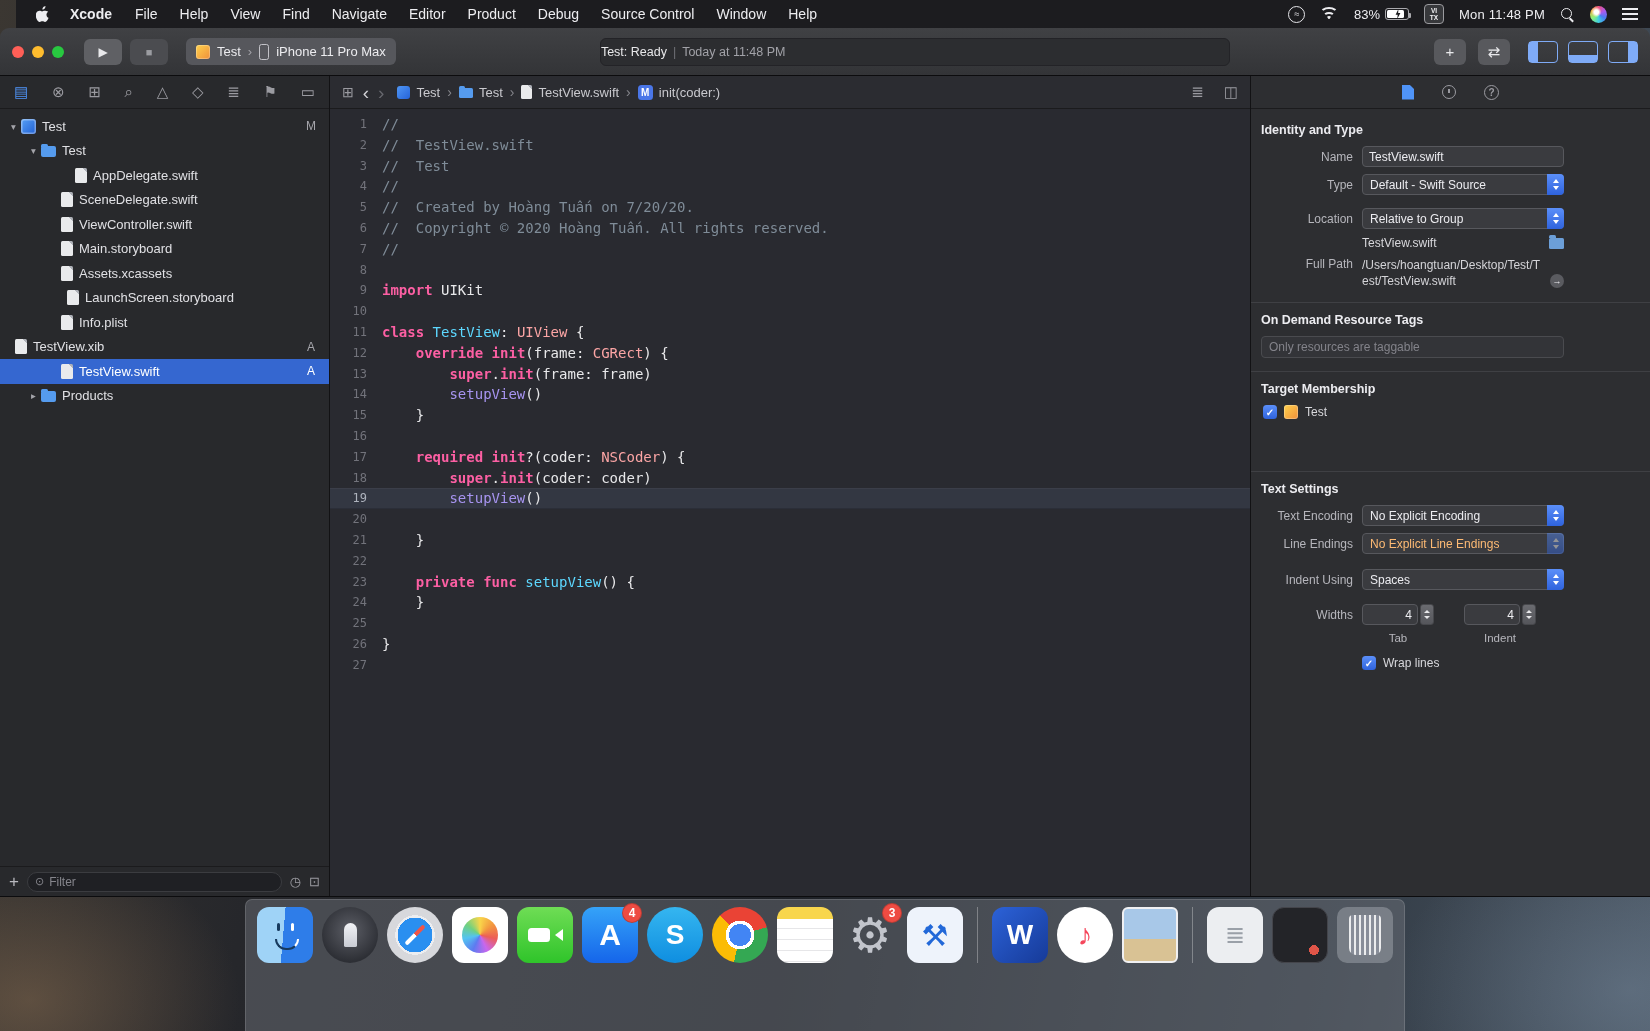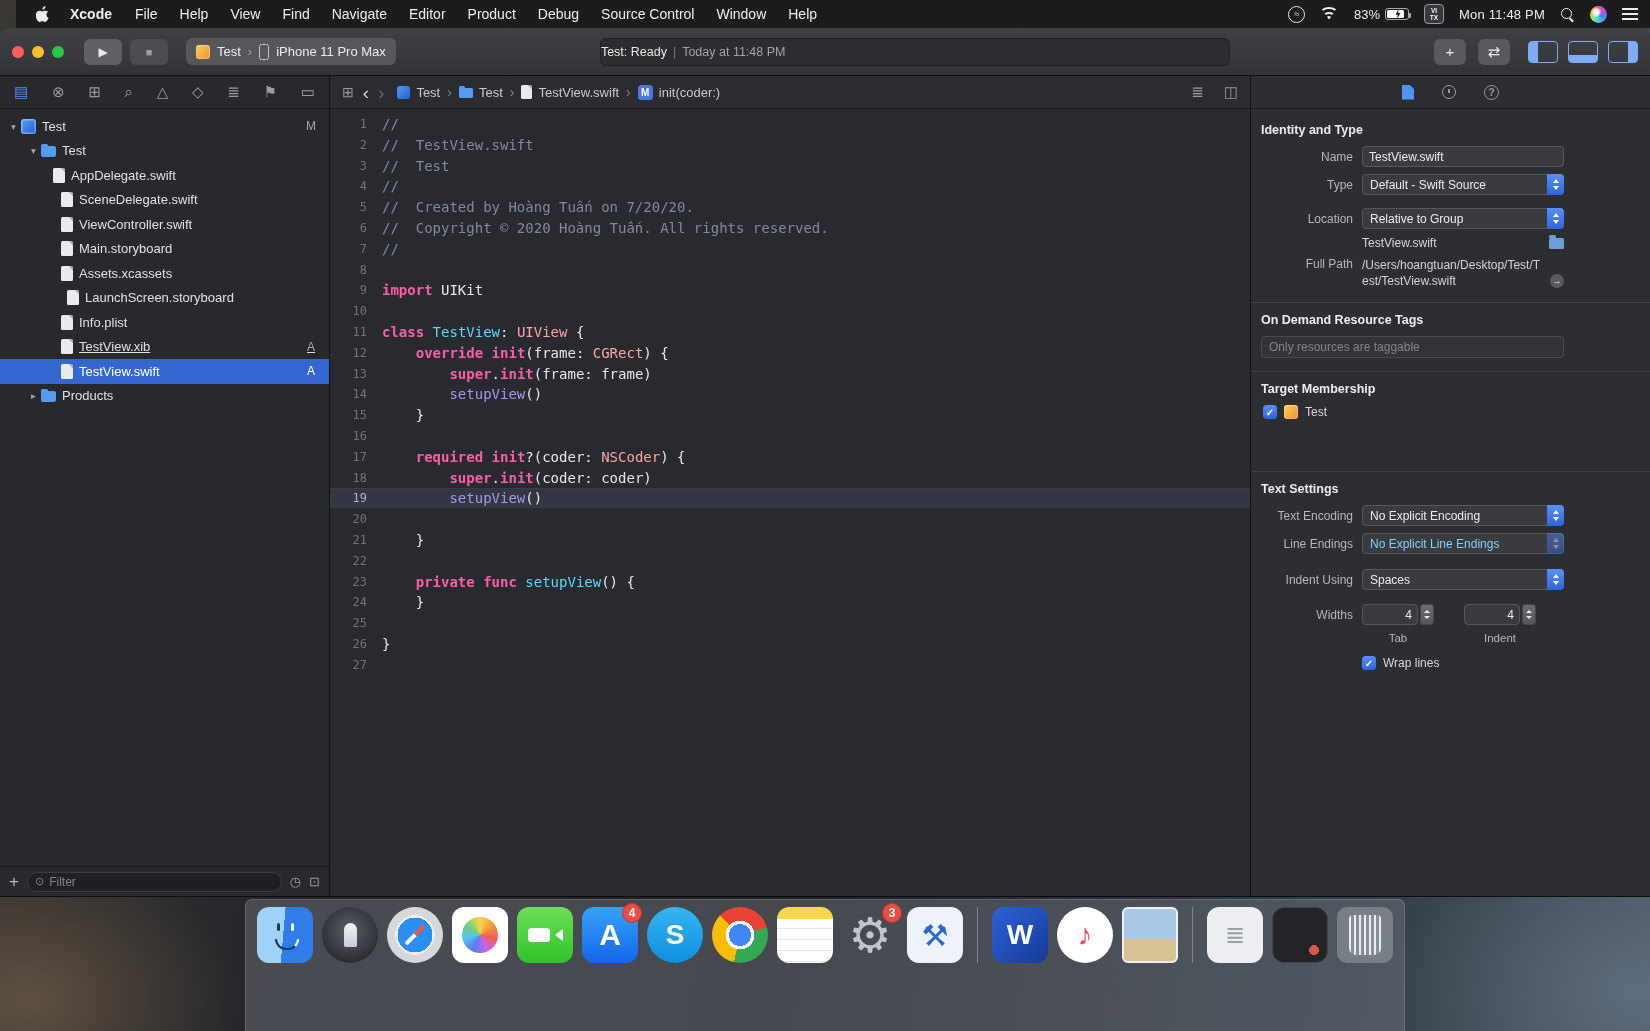--- a/index.html
+++ b/index.html
@@ -126,21 +126,21 @@
 .insp-header{font-weight:700;color:#ececf0;font-size:12.5px;margin:10px 0 9px}
 .insp-row{display:flex;align-items:center;margin-bottom:7px}
 .insp-row.top{align-items:flex-start}
 .insp-label{width:92px;flex:none;text-align:right;color:#b6b6bc;margin-right:9px}
 .insp-input{flex:1;height:21px;background:#3a3b3f;border:1px solid #57585d;border-radius:4px;color:#ececf0;font-size:12px;padding:0 6px;font-family:"Liberation Sans",sans-serif;outline:none;min-width:0}
 .popup{position:relative;flex:1;height:21px;background:#3a3b3f;border:1px solid #57585d;border-radius:4px;display:flex;align-items:center;padding:0 22px 0 7px;color:#ececf0;min-width:0}
 .popup-text{overflow:hidden;text-overflow:ellipsis;white-space:nowrap}
 .pop-arrows{position:absolute;right:-1px;top:-1px;bottom:-1px;width:17px;border-radius:0 4px 4px 0;background:linear-gradient(#5b8ff9,#2f63dd);display:flex;flex-direction:column;align-items:center;justify-content:center;gap:2.5px}
 .tri-up{width:0;height:0;border-left:3.5px solid transparent;border-right:3.5px solid transparent;border-bottom:4px solid #fff}
 .tri-dn{width:0;height:0;border-left:3.5px solid transparent;border-right:3.5px solid transparent;border-top:4px solid #fff}
-.popup.disabled{color:#7dd3fc}
+.popup.disabled{color:#fdba74}
 .popup.disabled .pop-arrows{opacity:.45}
 .fileref{flex:1;display:flex;align-items:center;min-width:0}
 .mini-folder{position:relative;width:15px;height:11px;background:#6c9fd8;border-radius:1.5px;margin-left:auto}
 .mini-folder::before{content:"";position:absolute;top:-2.5px;left:0;width:7px;height:3px;background:#6c9fd8;border-radius:1.5px 1.5px 0 0}
 .fullpath{flex:1;position:relative;color:#d4d4d8;line-height:16px;word-break:break-all;padding-right:20px;min-width:0}
 .go-arrow{position:absolute;right:0;bottom:1px;width:14px;height:14px;border-radius:50%;background:#5a5b60;color:#ececf0;font-size:9px;display:flex;align-items:center;justify-content:center}
 .section-divider{height:1px;background:#3f4044;margin:13px -86px 4px -10px}
 .odr-field{height:22px;border:1px solid #4a4b4f;border-radius:4px;background:#333438;display:flex;align-items:center;padding:0 7px;color:#83838a}
 .checkbox{position:relative;width:14px;height:14px;border-radius:3.5px;background:linear-gradient(#5b8ff9,#2f63dd);flex:none}
 .checkbox::after{content:"✓";position:absolute;inset:0;display:flex;align-items:center;justify-content:center;color:#fff;font-size:10px;font-weight:700}
@@ -302,21 +302,21 @@
             <span class="t-icon icon-project"></span>
             <span class="t-label">Test</span>
             <span class="badge-col">M</span>
           </div>
           <div class="tree-row" style="padding-left: 26px;">
             <span class="disclosure">▾</span>
             <span class="t-icon icon-folder"></span>
             <span class="t-label">Test</span>
             <span class="badge-col"></span>
           </div>
-          <div class="tree-row" style="padding-left: 38px;">
+          <div class="tree-row" style="padding-left: 60px;">
             <span class="disclosure"></span>
             <span class="t-icon icon-file"></span>
             <span class="t-label">AppDelegate.swift</span>
             <span class="badge-col"></span>
           </div>
           <div class="tree-row" style="padding-left: 46px;">
             <span class="disclosure"></span>
             <span class="t-icon icon-file"></span>
             <span class="t-label">SceneDelegate.swift</span>
             <span class="badge-col"></span>
@@ -344,21 +344,21 @@
             <span class="t-icon icon-file"></span>
             <span class="t-label">LaunchScreen.storyboard</span>
             <span class="badge-col"></span>
           </div>
           <div class="tree-row" style="padding-left: 46px;">
             <span class="disclosure"></span>
             <span class="t-icon icon-file"></span>
             <span class="t-label">Info.plist</span>
             <span class="badge-col"></span>
           </div>
-          <div class="tree-row" style="padding-left: 46px; text-decoration: underline;">
+          <div class="tree-row" style="">
             <span class="disclosure"></span>
             <span class="t-icon icon-file"></span>
             <span class="t-label">TestView.xib</span>
             <span class="badge-col">A</span>
           </div>
           <div class="tree-row selected" style="padding-left: 46px;">
             <span class="disclosure"></span>
             <span class="t-icon icon-file"></span>
             <span class="t-label">TestView.swift</span>
             <span class="badge-col">A</span>

